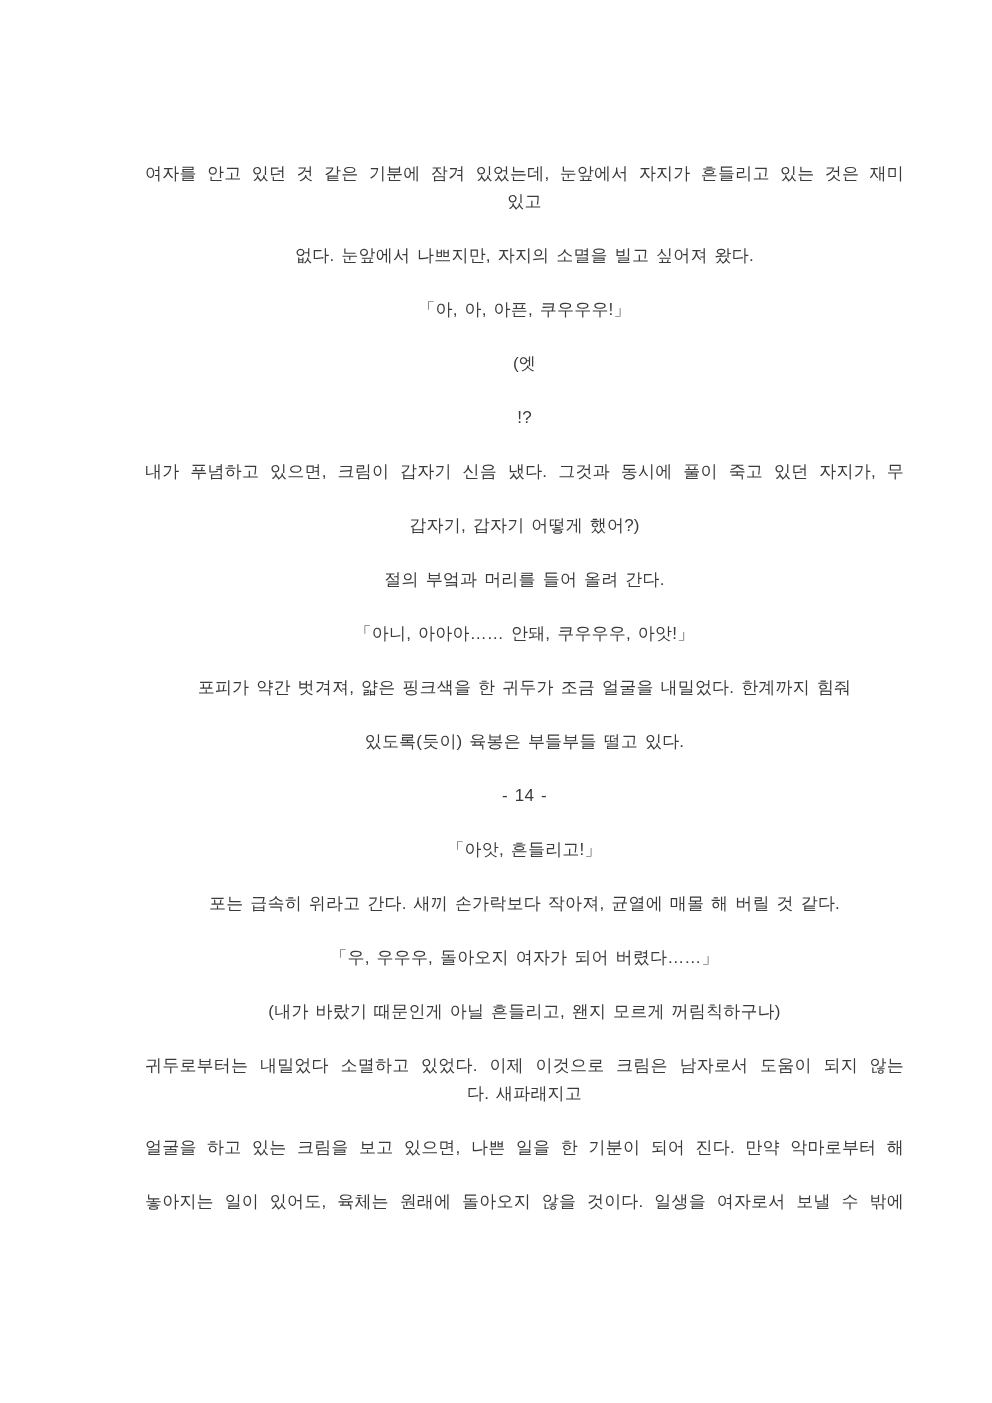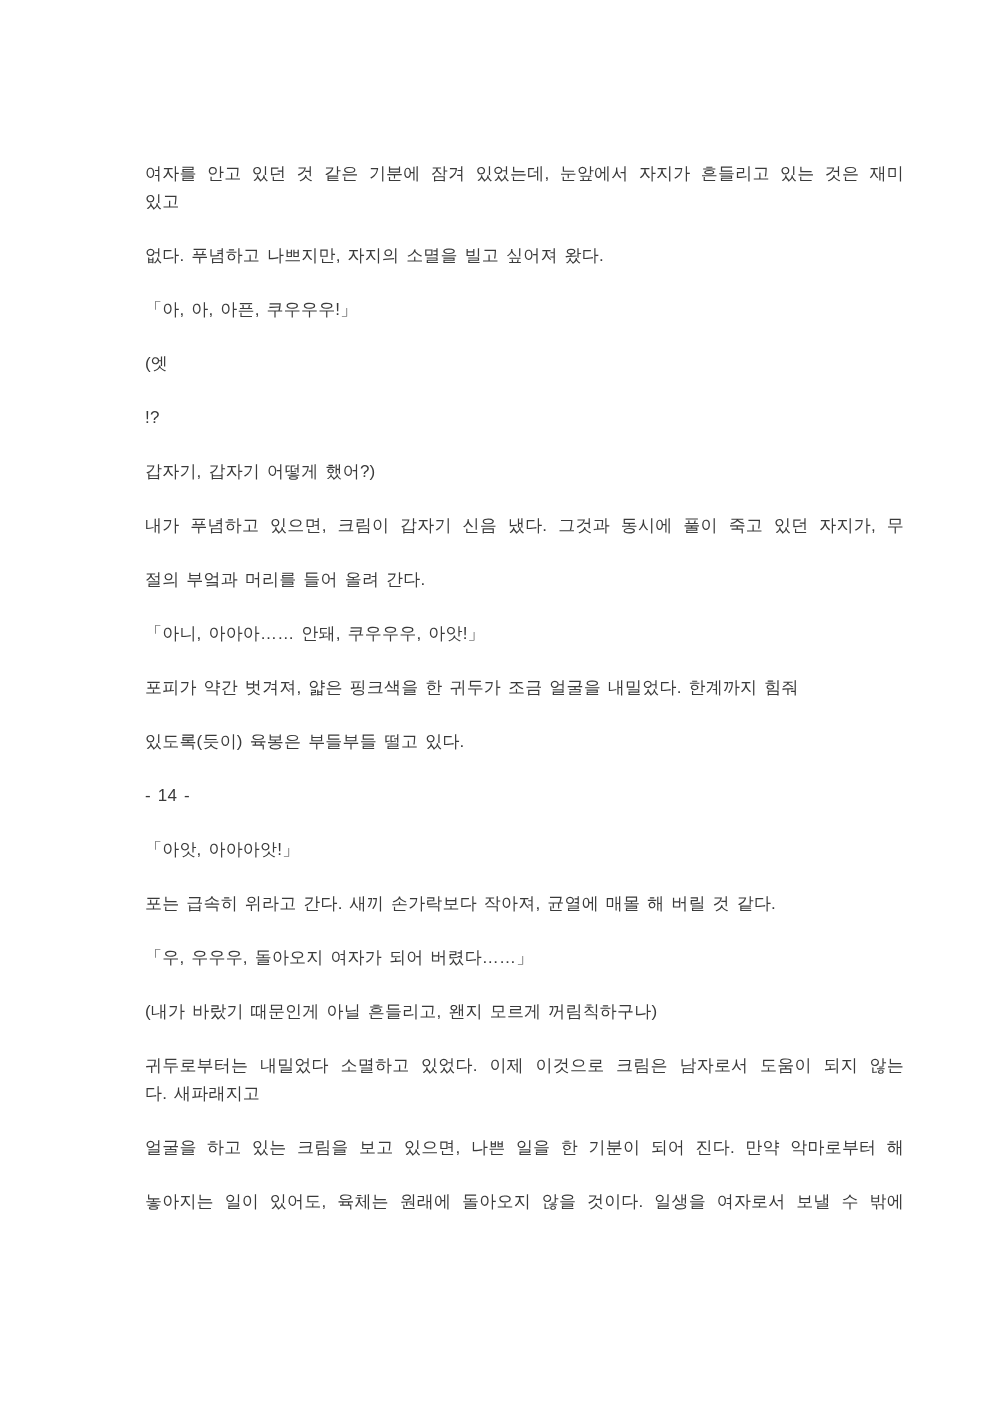--- a/index.html
+++ b/index.html
@@ -22,21 +22,21 @@
   .text-block {
     box-sizing: border-box;
     padding: 160px 88px 0 145px; 
     width: 992px;
   }
   .line {
     font-size: 17px;
     line-height: 28px;
     color: #3a3a3a;
     margin: 0 0 26px 0;
-    text-align: left;
+    text-align: center;
     letter-spacing: 0.2px;
     word-spacing: 2px;
   }
   
   .line.fill {
     text-align: justify;
     text-align-last: justify;
     text-justify: inter-word;
   }
   
@@ -44,32 +44,32 @@
     margin-bottom: 0;
   }
 </style>
 </head>
 <body>
 
 <div class="page">
   <div class="text-block" id="text-block">
       <div class="line fill tight">여자를 안고 있던 것 같은 기분에 잠겨 있었는데, 눈앞에서 자지가 흔들리고 있는 것은 재미</div>
       <div class="line">있고</div>
-      <div class="line">없다. 푸념하고 나쁘지만, 자지의 소멸을 빌고 싶어져 왔다.</div>
+      <div class="line">없다. 눈앞에서 나쁘지만, 자지의 소멸을 빌고 싶어져 왔다.</div>
       <div class="line">「아, 아, 아픈, 쿠우우우!」</div>
       <div class="line">(엣</div>
       <div class="line">!?</div>
+      <div class="line fill">내가 푸념하고 있으면, 크림이 갑자기 신음 냈다. 그것과 동시에 풀이 죽고 있던 자지가, 무</div>
       <div class="line">갑자기, 갑자기 어떻게 했어?)</div>
-      <div class="line fill">내가 푸념하고 있으면, 크림이 갑자기 신음 냈다. 그것과 동시에 풀이 죽고 있던 자지가, 무</div>
       <div class="line">절의 부엌과 머리를 들어 올려 간다.</div>
       <div class="line">「아니, 아아아…… 안돼, 쿠우우우, 아앗!」</div>
       <div class="line">포피가 약간 벗겨져, 얇은 핑크색을 한 귀두가 조금 얼굴을 내밀었다. 한계까지 힘줘</div>
       <div class="line">있도록(듯이) 육봉은 부들부들 떨고 있다.</div>
       <div class="line">- 14 -</div>
-      <div class="line">「아앗, 아아아앗!」</div>
+      <div class="line">「아앗, 흔들리고!」</div>
       <div class="line">포는 급속히 위라고 간다. 새끼 손가락보다 작아져, 균열에 매몰 해 버릴 것 같다.</div>
       <div class="line">「우, 우우우, 돌아오지 여자가 되어 버렸다……」</div>
       <div class="line">(내가 바랐기 때문인게 아닐 흔들리고, 왠지 모르게 꺼림칙하구나)</div>
       <div class="line fill tight">귀두로부터는 내밀었다 소멸하고 있었다. 이제 이것으로 크림은 남자로서 도움이 되지 않는</div>
       <div class="line">다. 새파래지고</div>
       <div class="line fill">얼굴을 하고 있는 크림을 보고 있으면, 나쁜 일을 한 기분이 되어 진다. 만약 악마로부터 해</div>
       <div class="line fill">놓아지는 일이 있어도, 육체는 원래에 돌아오지 않을 것이다. 일생을 여자로서 보낼 수 밖에</div>
     </div>
 </div>
 

